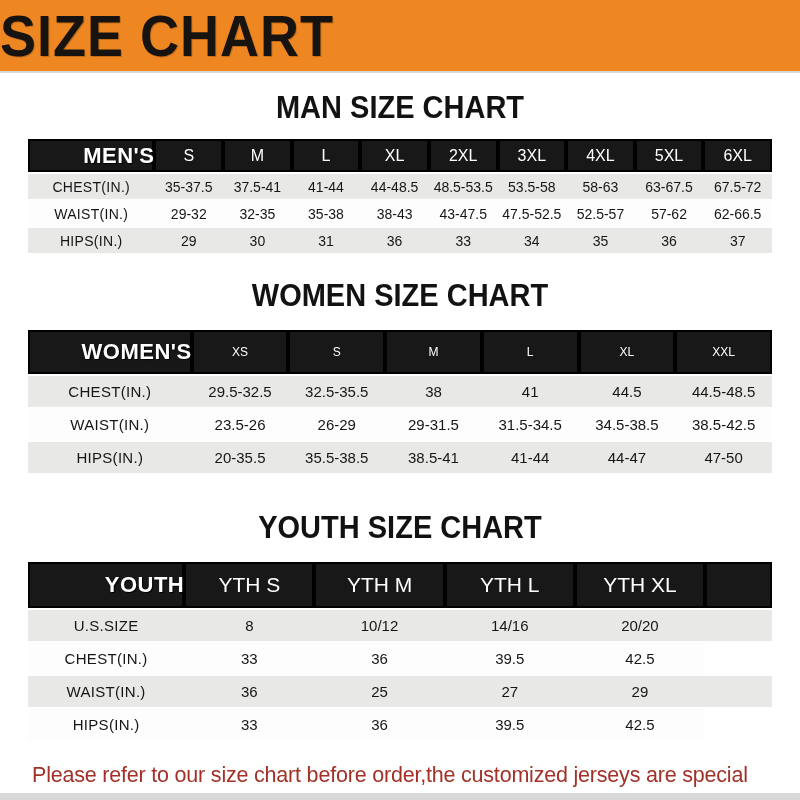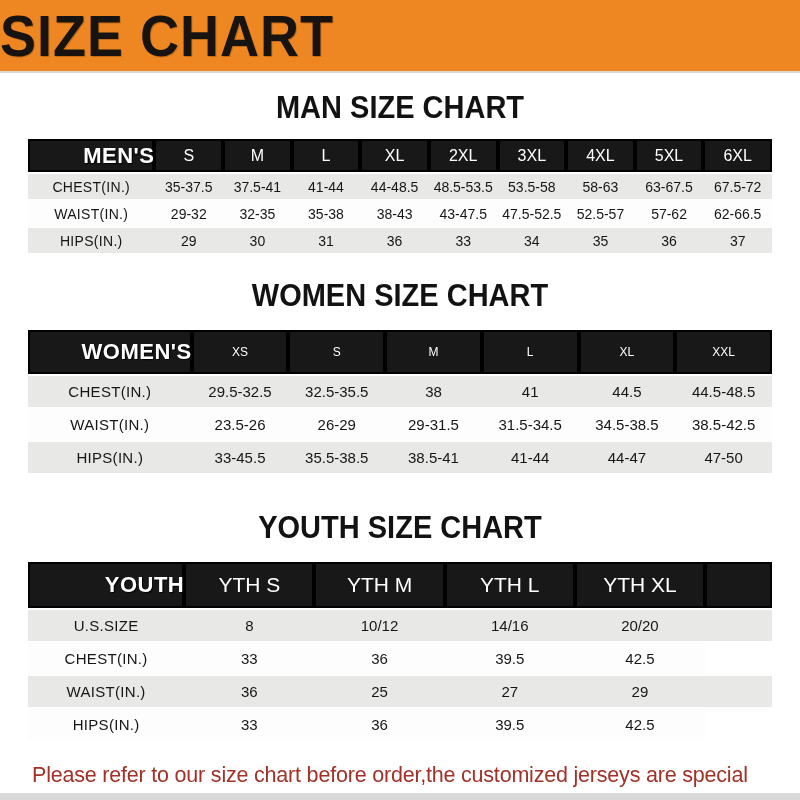--- a/index.html
+++ b/index.html
@@ -188,21 +188,21 @@
             <td class="rowlabel">WAIST(IN.)</td>
             <td>23.5-26</td>
             <td>26-29</td>
             <td>29-31.5</td>
             <td>31.5-34.5</td>
             <td>34.5-38.5</td>
             <td>38.5-42.5</td>
           </tr>
           <tr>
             <td class="rowlabel">HIPS(IN.)</td>
-            <td>33-45.5</td>
+            <td>20-35.5</td>
             <td>35.5-38.5</td>
             <td>38.5-41</td>
             <td>41-44</td>
             <td>44-47</td>
             <td>47-50</td>
           </tr>
         </tbody>
       </table>
   </section>
 

